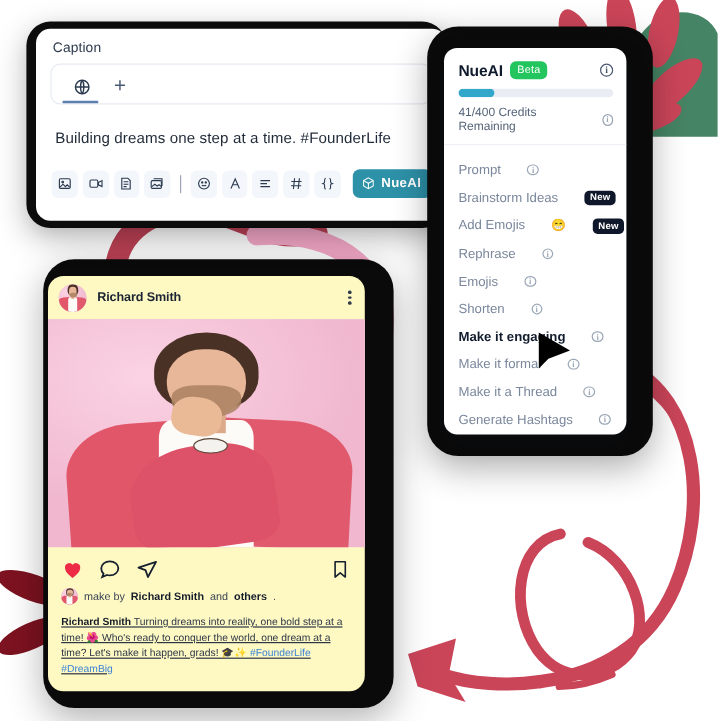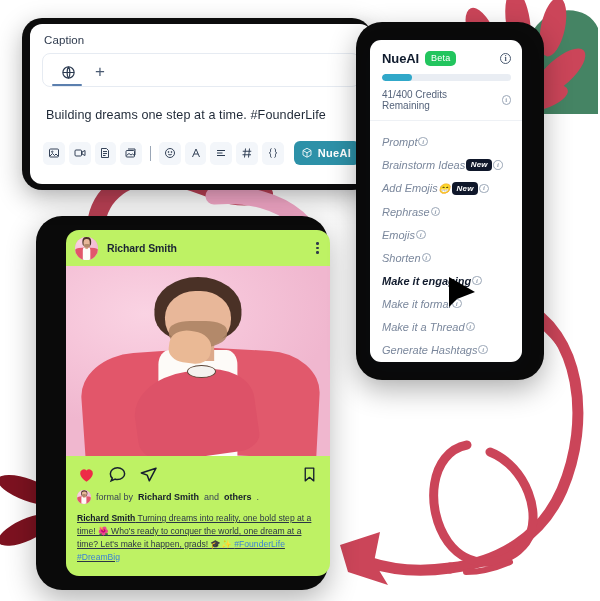--- a/index.html
+++ b/index.html
@@ -109,46 +109,46 @@
     flex: 0 0 auto;
   }
   .progress-track {
     height: 7px; border-radius: 4px; background: #e9edf3;
     margin: 8px 0 8px 0; overflow: hidden;
   }
   .progress-fill { height: 100%; border-radius: 4px; background: #31a8c9; }
   .credits { display: flex; align-items: center; gap: 4px; font-size: 10px; color: #55637a; }
   .ai-list { padding: 9px 0 0 0; }
   .ai-item {
-    display: flex; align-items: center; gap: 1px;
+    display: flex; align-items: center; gap: 22px;
     padding: 5.5px 11px 5.5px 12px; font-size: 11px;
-    color: #7a879c; white-space: nowrap; font-style: italic;
+    color: #7a879c; white-space: nowrap;
   }
   .ai-item.active { color: #121c2e; font-weight: 700; }
   .badge-new {
     background: #0f172a; color: #fff; font-size: 8px; font-weight: 700;
     border-radius: 4px; padding: 1.5px 4.5px 2px; letter-spacing: .2px;
   }
   .emoji-inline { font-size: 10px; }
 
   
   #cursor { position: absolute; left: 447px; top: 276px; z-index: 70; }
 
   
   #post-device {
     position: absolute; left: 36px; top: 216px;
     width: 292px; height: 374px;
     background: #0a0a0a; border-radius: 26px;
     box-shadow: 0 10px 30px rgba(0,0,0,.30);
     z-index: 35;
   }
   #post-card {
-    position: absolute; left: 66px; top: 230px;
+    position: absolute; left: 40px; top: 230px;
     width: 264px; height: 346px;
-    background: #bef264; border-radius: 13px;
+    background: #fef9c3; border-radius: 13px;
     overflow: hidden; z-index: 36;
   }
   .post-head { height: 36px; display: flex; align-items: center; padding: 0 11px 0 9px; }
   .avatar {
     width: 23px; height: 23px; border-radius: 50%;
     overflow: hidden; flex: 0 0 auto; position: relative;
     background: #e7a7bd;
   }
   .post-user { font-size: 10.5px; font-weight: 700; color: #1b2433; margin-left: 9px; letter-spacing: -.1px; }
   .kebab { margin-left: auto; display: flex; flex-direction: column; gap: 2px; }
@@ -452,21 +452,21 @@
           <div class="p-bg"></div>
             <div class="p-jacketL"></div>
             <div class="p-jacketR"></div>
           <div class="p-shirt"></div>
             <div class="p-neck"></div>
           <div class="p-hair"></div>
             <div class="p-face"></div>
             <div class="p-beard"></div>
         </div>
       </div>
-      <span>formal by</span>
+      <span>make by</span>
       <b>Richard Smith</b>
       <span>and</span>
       <b>others</b>
         <span>.</span>
     </div>
 
     <div class="post-caption">
       <b>Richard Smith</b><span> Turning dreams into reality, one bold step at a time! 🌺 Who's ready to conquer the world, one dream at a time? Let's make it happen, grads! 🎓✨ </span><span class="tag">#FounderLife #DreamBig</span>
     </div>
   </div>

